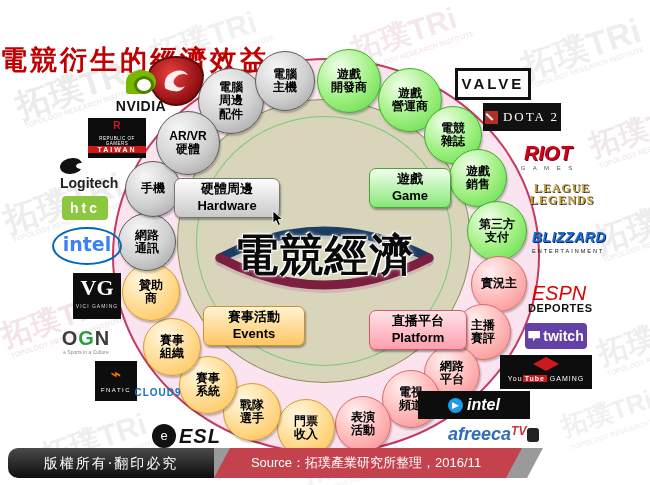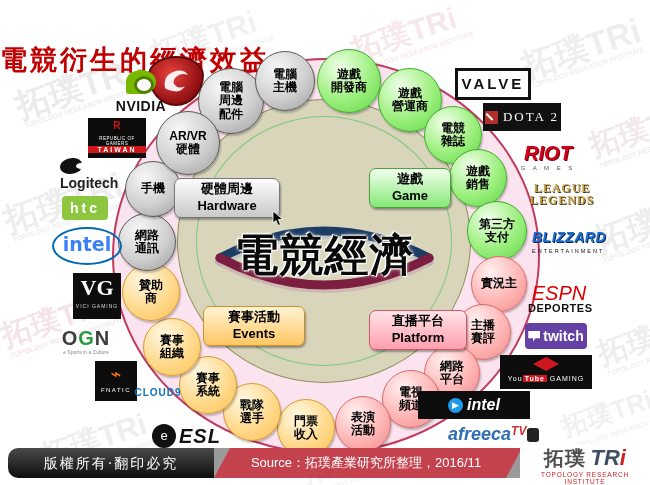--- a/index.html
+++ b/index.html
@@ -368,20 +368,13 @@
 </div>
 <div class="logo" id="afreeca">
   <span class="a">afreeca</span><span class="tv">TV</span><span class="mascot"></span>
 </div>
 
 <div id="footer">
   <div id="f-gray1"></div>
   <div id="f-red"></div>
   <div id="f-black">版權所有‧翻印必究</div>
   <div id="f-source">Source：拓璞產業研究所整理，2016/11</div>
-  <div id="f-tri">
-    <div class="row">
-      <span class="zh">拓璞</span>
-      <span class="en"><span>TR</span><b>i</b></span>
-    </div>
-    <span class="sub">TOPOLOGY RESEARCH INSTITUTE</span>
-  </div>
 </div>
 
 </body></html>

